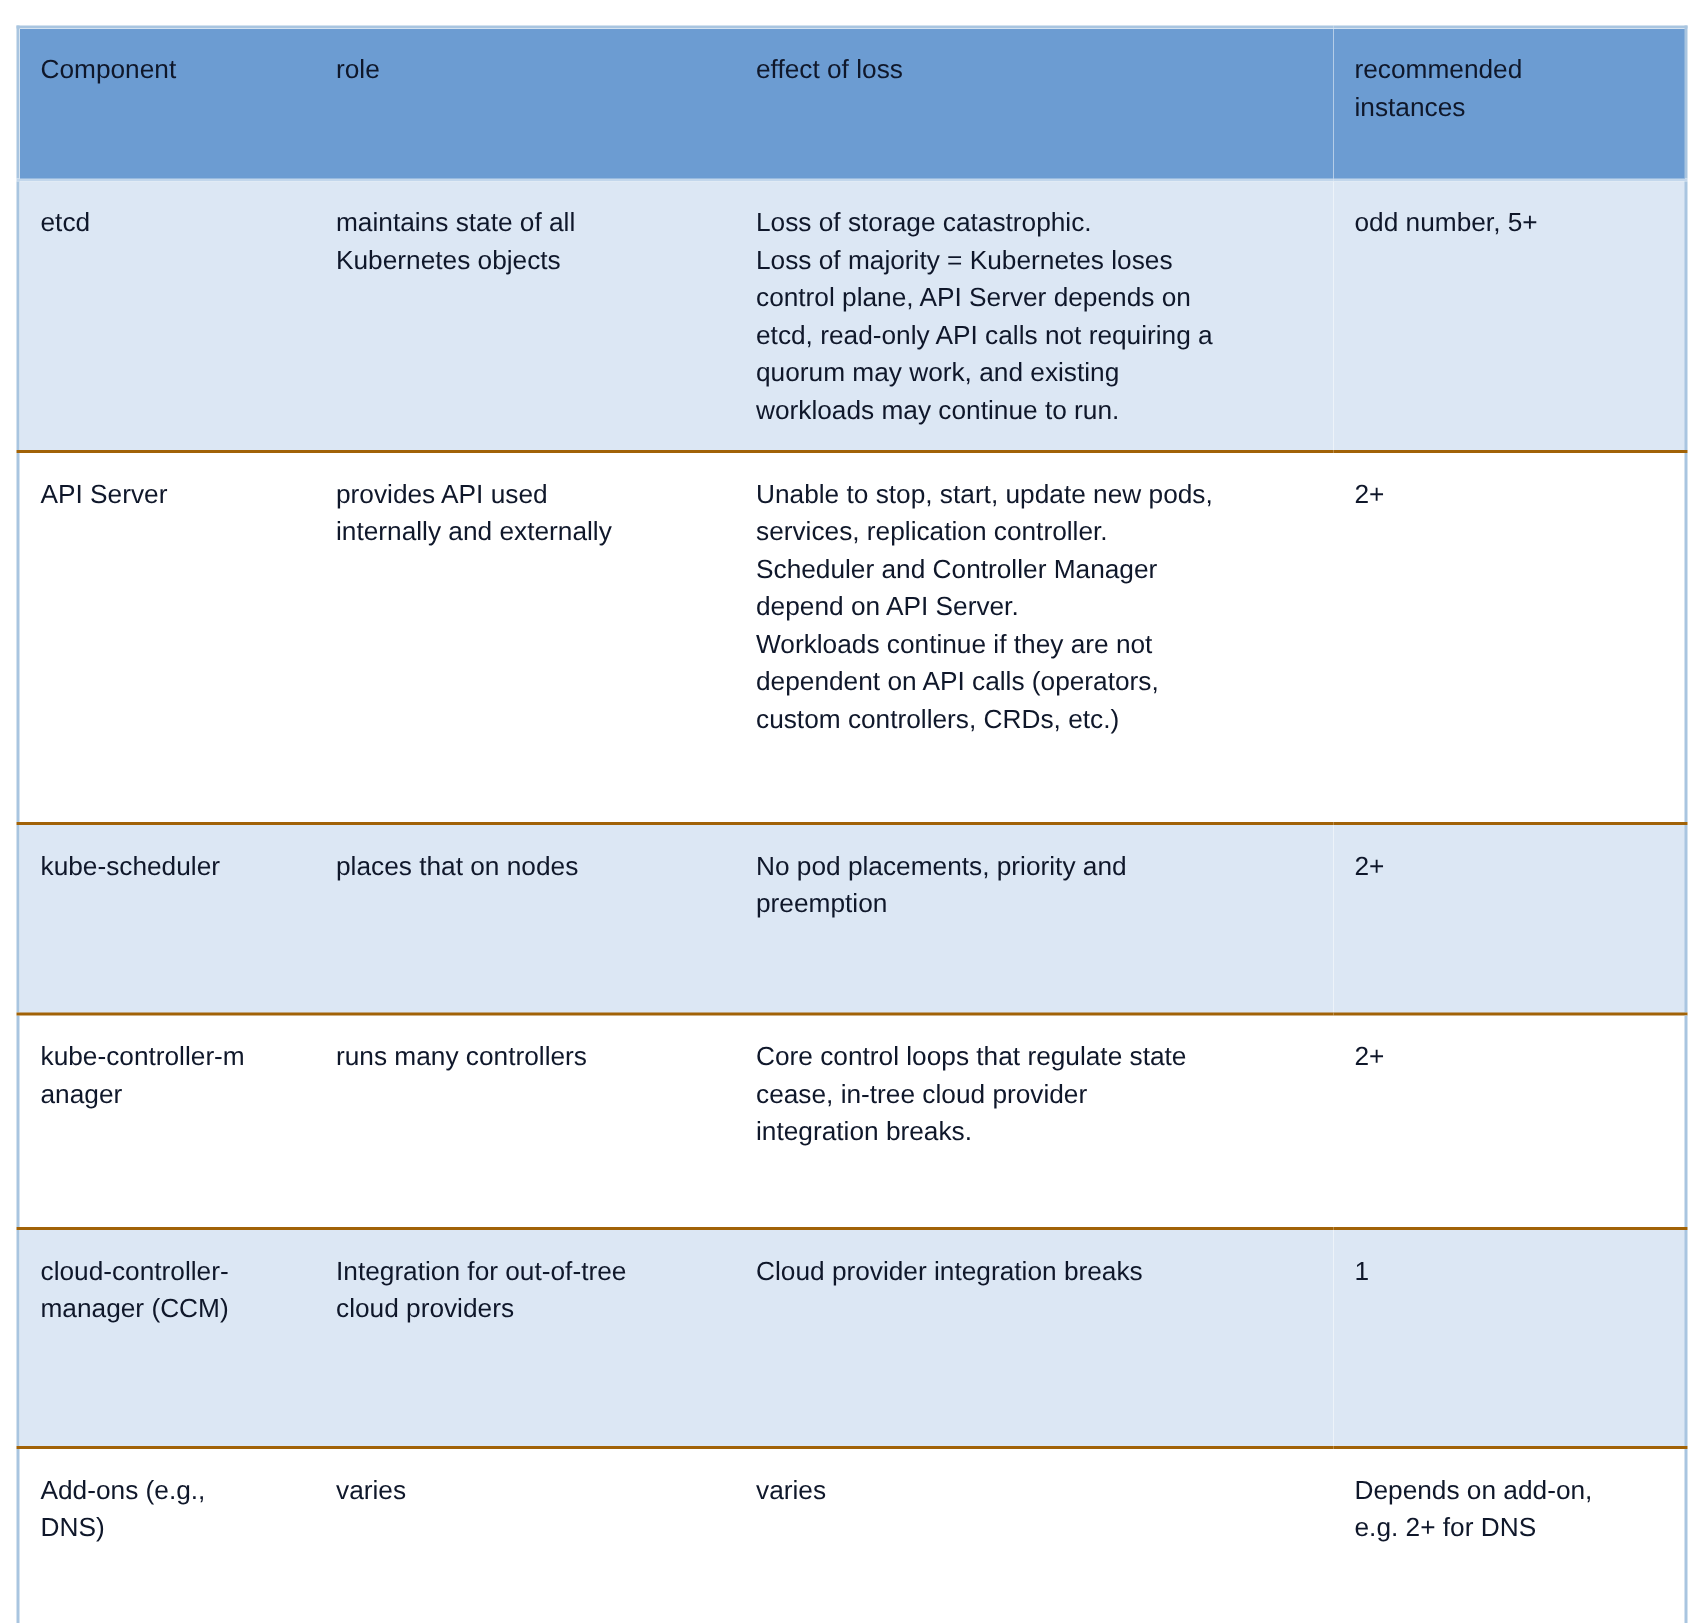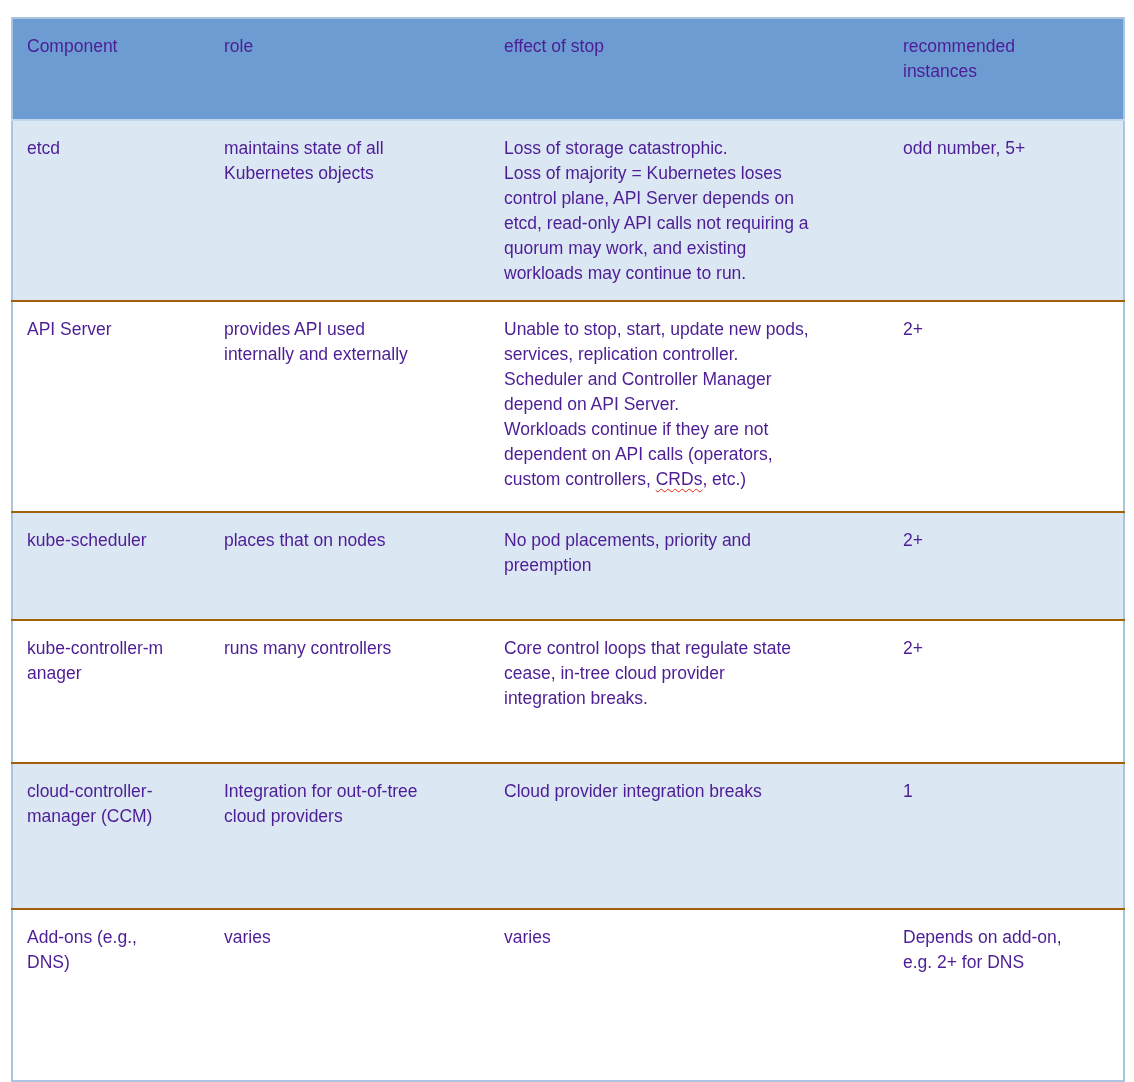--- a/index.html
+++ b/index.html
@@ -19,46 +19,45 @@
   }
   .doc-table th,
   .doc-table td {
     vertical-align: top;
     text-align: left;
     padding: 15px 14px 0 14px;
     font-family: "Liberation Sans", sans-serif;
     font-size: 17.5px;
     line-height: 25px;
     font-weight: 400;
-    color: #4c1d95;
+    color: #0f172a;
     white-space: pre-line;
     overflow: hidden;
   }
   .doc-table thead tr {
     background: #6c9cd2;
     height: 102px;
   }
   .doc-table tbody tr {
     border-top: 2px solid #a16207;
     background: #ffffff;
   }
   .doc-table tbody tr:first-child {
     border-top-color: #c3d7ec;
   }
   .doc-table tbody tr:nth-child(odd) {
     background: #dce7f4;
   }
   tr.r1 { height: 181px; }
-  tr.r2 { height: 211px; }
-  tr.r3 { height: 108px; }
+  tr.r2 { height: 248px; }
+  tr.r3 { height: 127px; }
   tr.r4 { height: 143px; }
   tr.r5 { height: 146px; border-radius: 20px; }
   tr.r6 { height: 172px; }
   .misspelled {
-    text-decoration: underline;
     text-decoration-style: wavy;
     text-decoration-color: #e8240c;
     text-decoration-thickness: 1px;
     text-underline-offset: 3px;
     text-decoration-skip-ink: none;
     margin-top: 12px;
   }
 </style>
 </head>
 <body>
@@ -67,21 +66,21 @@
   <colgroup>
     <col style="width:198px">
     <col style="width:280px">
     <col style="width:399px">
     <col style="width:235px">
   </colgroup>
   <thead>
     <tr>
       <th>Component</th>
       <th>role</th>
-      <th>effect of stop</th>
+      <th>effect of loss</th>
       <th>recommended
 instances</th>
     </tr>
   </thead>
   <tbody>
   <tr class="r1">
     <td>etcd</td>
     <td>maintains state of all
 Kubernetes objects</td>
     <td><span>Loss of storage catastrophic.

